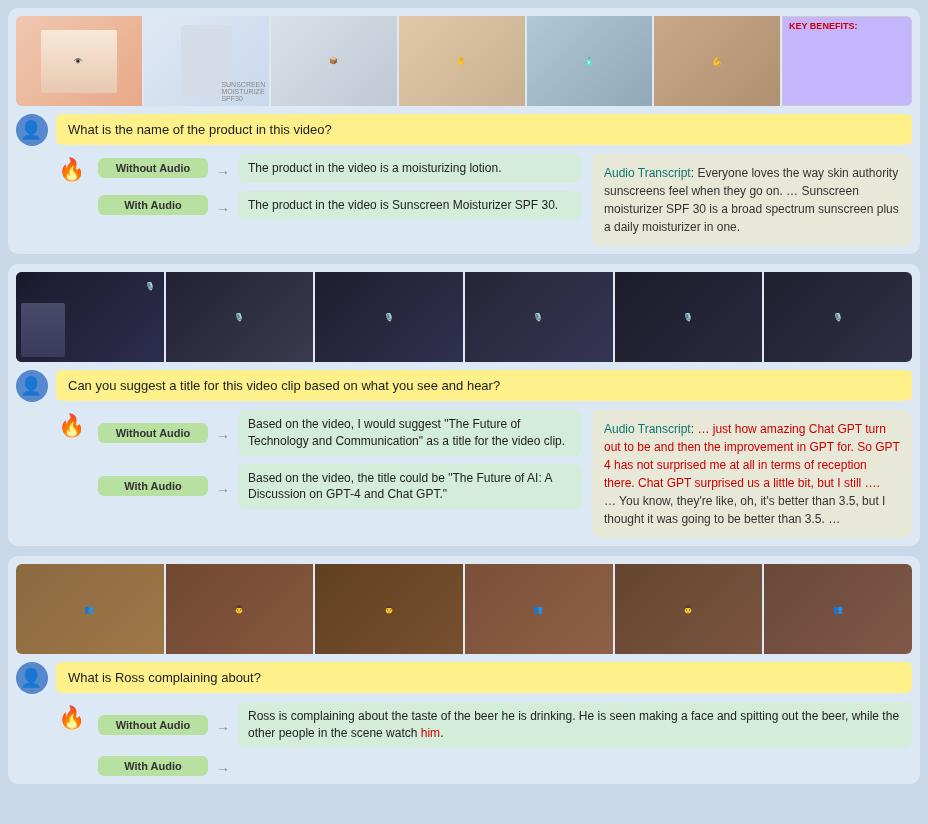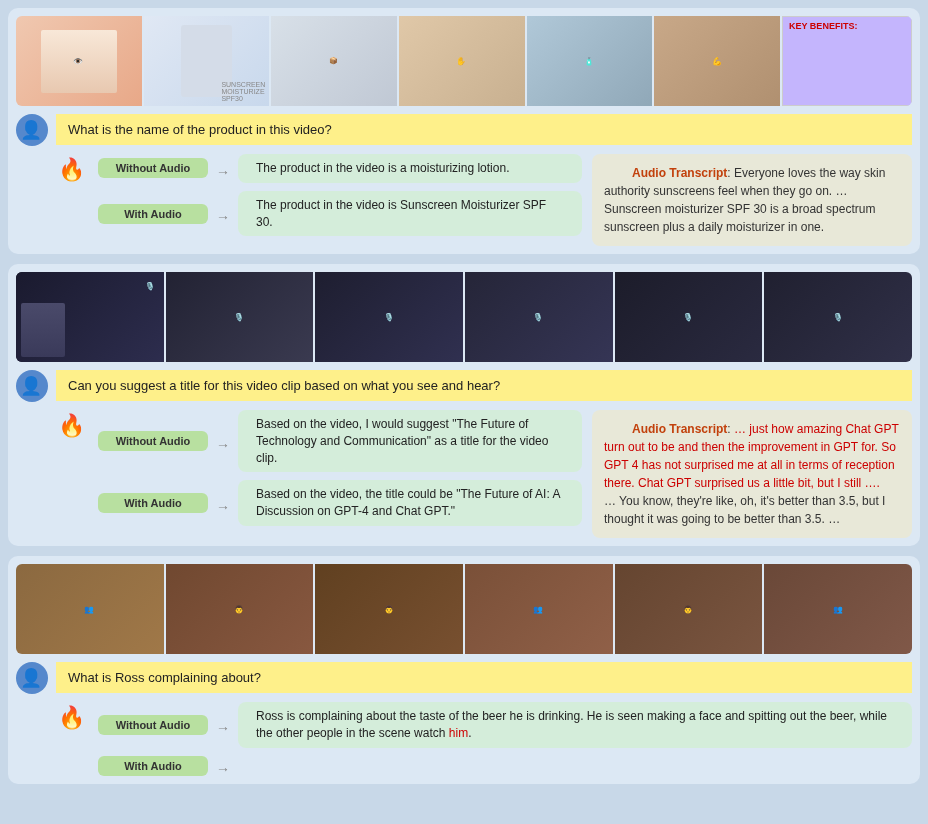--- a/index.html
+++ b/index.html
@@ -114,21 +114,21 @@
       height: 32px;
       display: flex;
       align-items: center;
       justify-content: center;
       flex-shrink: 0;
       font-size: 22px;
     }
 
     .question-bubble {
       background: #fef08a;
-      border-radius: 0;
+      border-radius: 6px;
       padding: 8px 12px;
       font-size: 13px;
       font-weight: 500;
       color: #222;
       flex: 1;
     }
 
     .answers-left {
       flex: 1;
       display: flex;
@@ -158,42 +158,41 @@
     .arrow {
       color: #888;
       font-size: 14px;
       margin-top: 3px;
       flex-shrink: 0;
     }
 
     .answer-bubble {
       background: #d4edda;
       border-radius: 8px;
-      padding: 6px 18px;
+      padding: 6px 10px;
       font-size: 12px;
       color: #222;
       flex: 1;
       line-height: 1.4;
     }
 
     .audio-transcript {
       background: #e8e8d8;
       border-radius: 8px;
       padding: 10px 12px;
       font-size: 12px;
       color: #333;
       line-height: 1.5;
       flex: 0 0 320px;
       max-width: 320px;
     }
 
     .audio-transcript .at-title {
-      font-weight: bold;
-      color: #c2410c;
-      margin-left: 28px;
+      font-weight: normal;
+      color: #0f766e;
     }
   </style>
 </head>
 <body>
 
 <div class="section">
 
   <div class="video-strip">
     <div class="video-thumb skin-1">
       <div class="thumb-inner" style="flex-direction:column; background: linear-gradient(135deg,#f0c8b0,#e8a888); width:100%; height:100%;">

